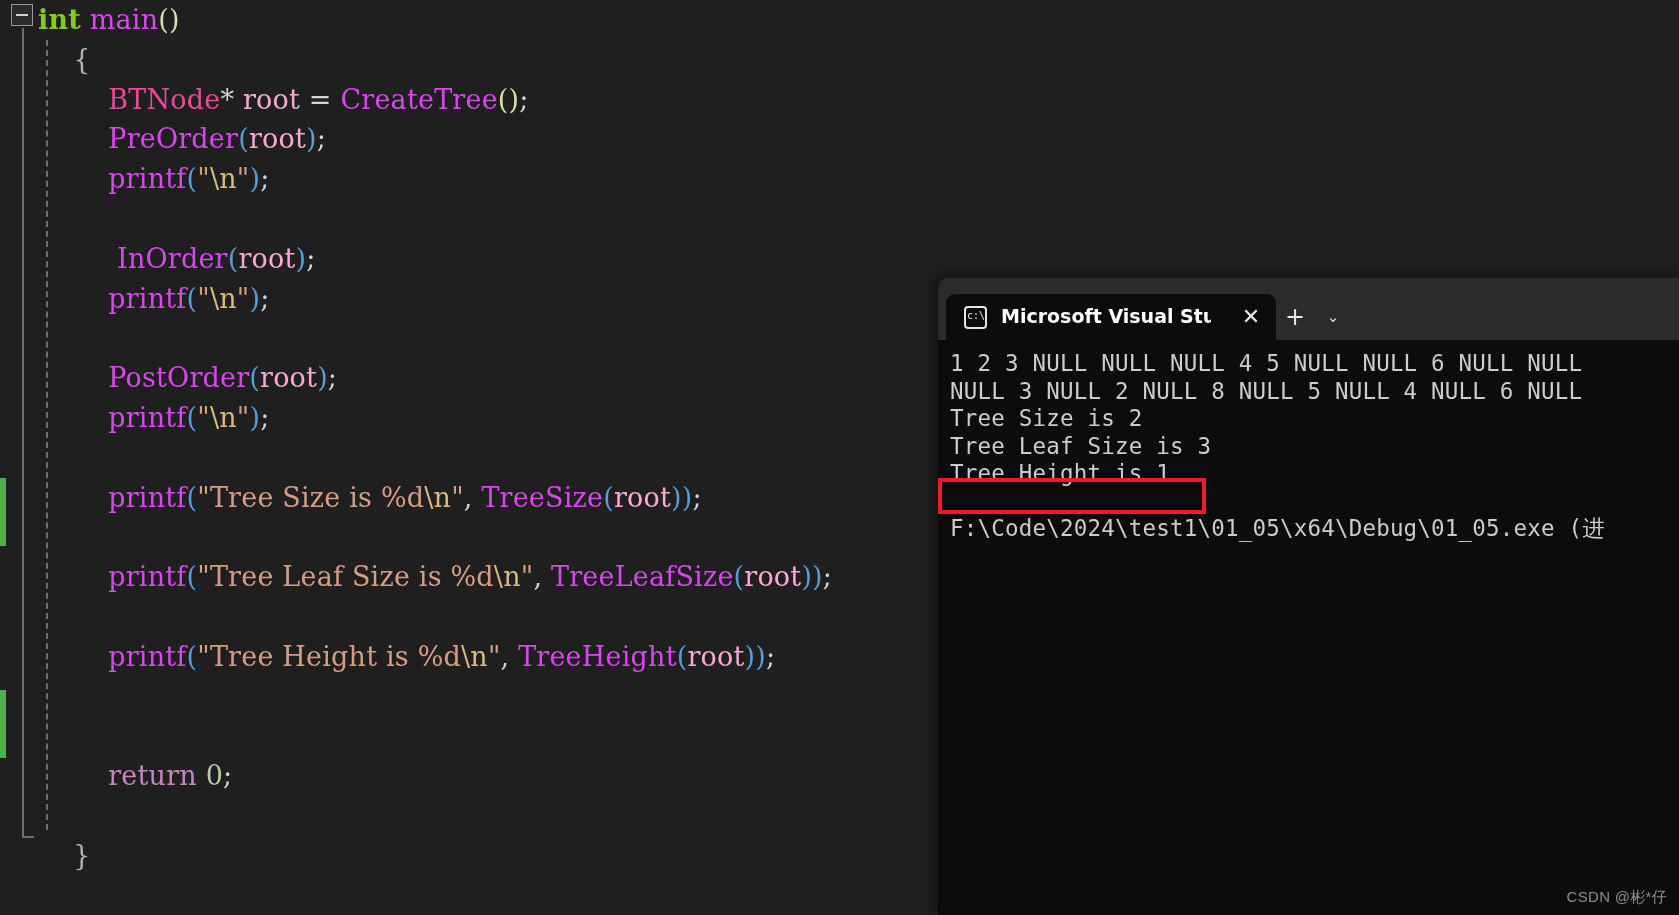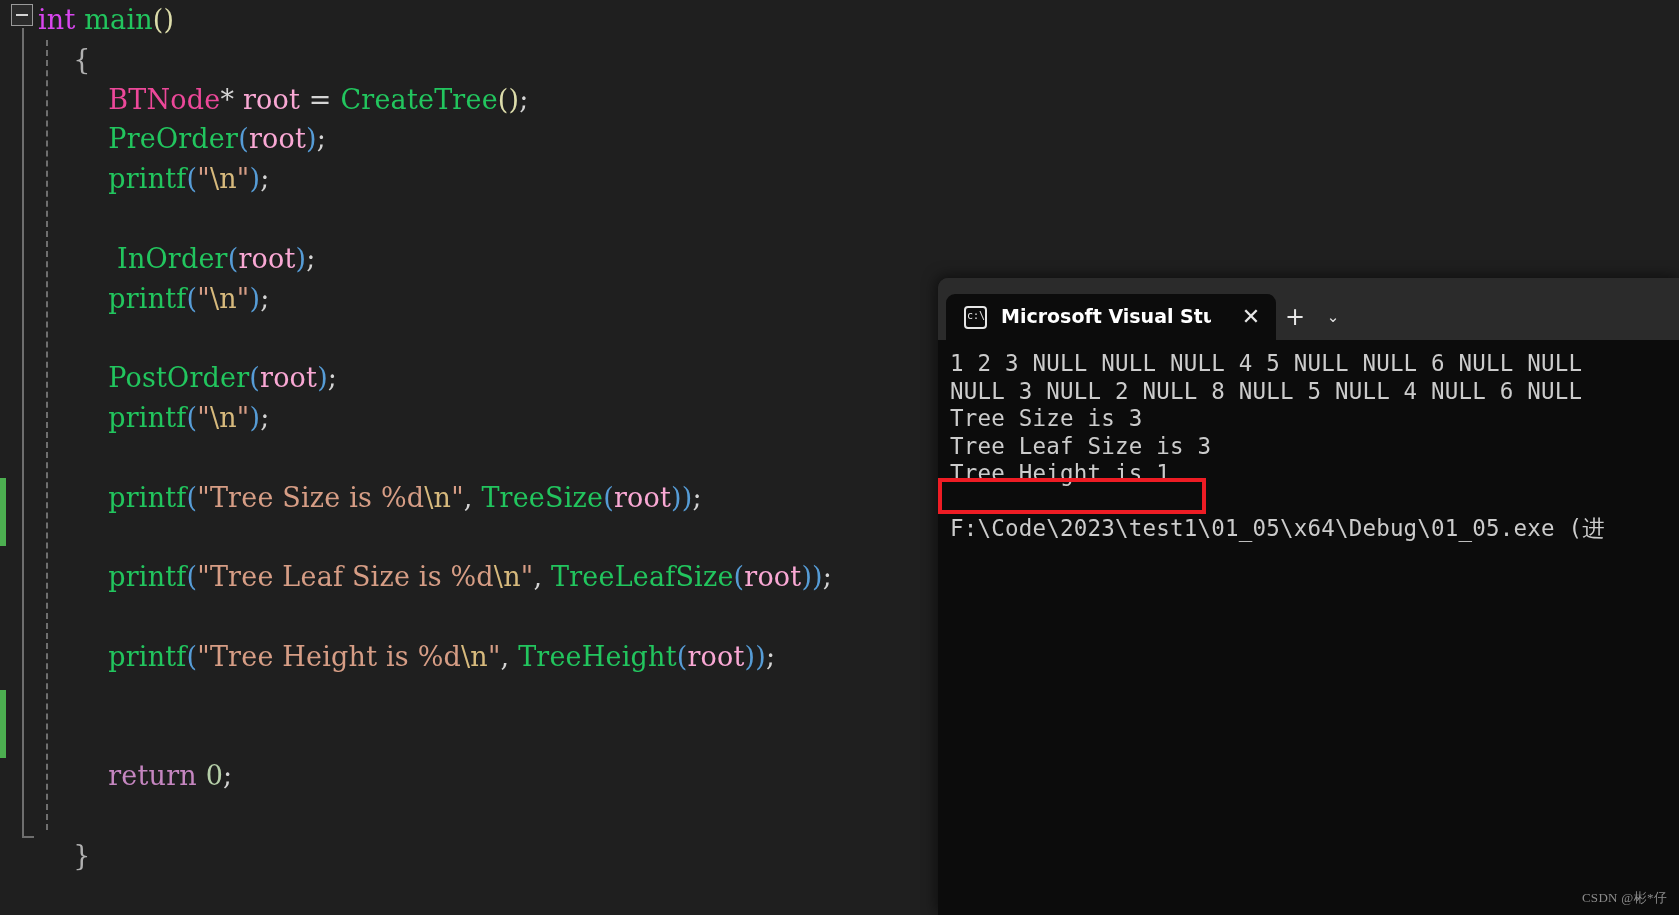--- a/index.html
+++ b/index.html
@@ -84,24 +84,24 @@
     top: 0;
     font-family: "DejaVu Serif", serif;
     font-size: 27px;
     line-height: 39.8px;
     white-space: pre;
     color: #d4d4d4;
     letter-spacing: 0.2px;
   }
   .code .ln { display: block; height: 39.8px; }
 
-  .tk-kw      { color: #d946ef; }   
+  .tk-kw      { color: #84cc16; font-weight: bold; }   
   .tk-kw2     { color: #c586c0; }   
   .tk-type    { color: #ec4899; }   
-  .tk-fn      { color: #22c55e; }   
+  .tk-fn      { color: #d946ef; }   
   .tk-var     { color: #f9a8d4; }   
   .tk-punct   { color: #d4d4d4; }
   .tk-paren   { color: #dcdcaa; }
   .tk-paren2  { color: #569cd6; }
   .tk-str     { color: #d69d85; }
   .tk-esc     { color: #d7ba7d; }
   .tk-brace   { color: #b0b0b0; }
   .tk-num     { color: #b5cea8; }
   .tk-op      { color: #d4d4d4; }
 
@@ -234,22 +234,22 @@
     background: #cccccc;
     vertical-align: -3px;
   }
 
   
   #watermark {
     position: absolute;
     right: 12px;
     bottom: 8px;
     color: #8c8c8c;
-    font-size: 13px;
-    font-family: Liberation Serif, serif;
+    font-size: 15px;
+    font-family: Liberation Sans, sans-serif;
     letter-spacing: .3px;
   }
 </style>
 </head>
 <body>
 
 <div id="editor">
 
   <div class="collapse-box"></div>
   <div class="scope-line"></div>
@@ -273,24 +273,24 @@
       <span class="tab-close">✕</span>
     </div>
     <span class="tab-newbtn">+</span>
     <span class="tab-chevron">⌄</span>
   </div>
 
   <div id="console-body">
     <div id="console-output">
         <div class="console-line">1 2 3 NULL NULL NULL 4 5 NULL NULL 6 NULL NULL</div>
         <div class="console-line">NULL 3 NULL 2 NULL 8 NULL 5 NULL 4 NULL 6 NULL</div>
-        <div class="console-line">Tree Size is 3</div>
+        <div class="console-line">Tree Size is 2</div>
         <div class="console-line">Tree Leaf Size is 3</div>
         <div class="console-line">Tree Height is 1</div>
         <div class="console-spacer"></div>
-        <div class="console-line">F:\Code\2023\test1\01_05\x64\Debug\01_05.exe (进</div>
+        <div class="console-line">F:\Code\2024\test1\01_05\x64\Debug\01_05.exe (进</div>
       </div>
   </div>
 </div>
 
 <div id="highlight-box"></div>
 
 <div id="watermark">CSDN @彬*仔</div>
 
 </body></html>

